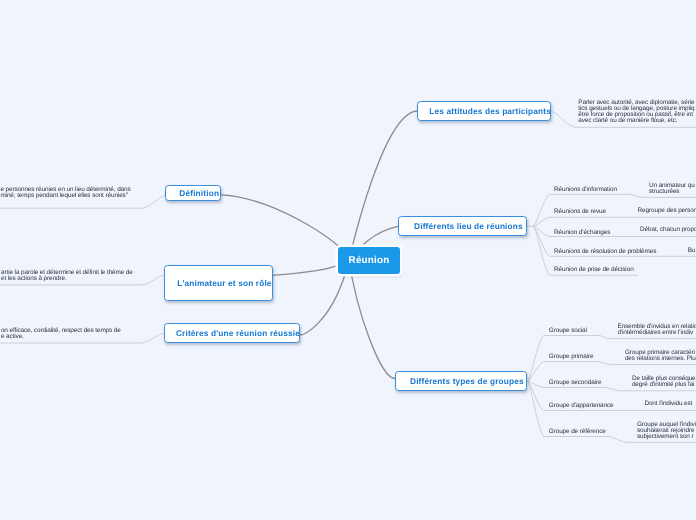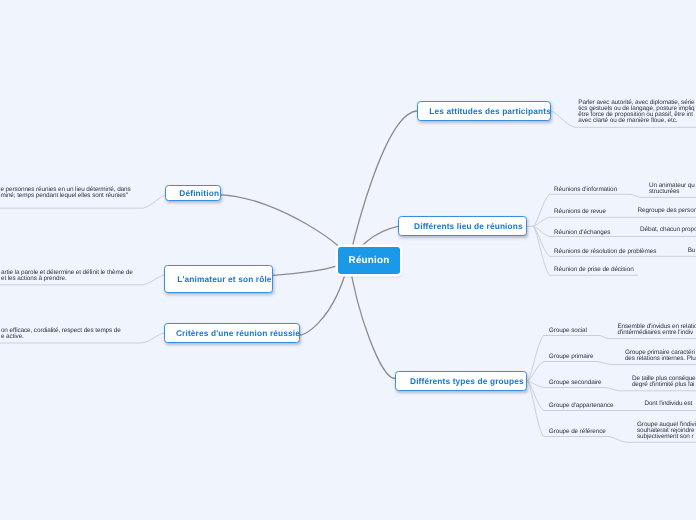--- a/index.html
+++ b/index.html
@@ -65,21 +65,21 @@
   </div>
 
   <div class="main-node" style="left:394.9px;top:371.1px;width:132px;height:19.7px;">
     <span>Différents types de groupes</span>
   </div>
 
   <div class="main-node" style="left:165.4px;top:185.2px;width:55.7px;height:16px;">
     <span>Définition</span>
   </div>
 
-  <div class="main-node" style="left:164.2px;top:265.1px;width:108.5px;height:28px;">
+  <div class="main-node" style="left:164.2px;top:265.1px;width:108.5px;height:36px;">
     <span>L'animateur et son rôle</span>
   </div>
 
   <div class="main-node" style="left:164px;top:322.8px;width:136px;height:20.2px;">
     <span>Critères d'une réunion réussie</span>
   </div>
 
   <div class="leaf" style="left:578.3px;top:99.8px;">Parler avec autorité, avec diplomatie, série
 tics gestuels ou de langage, posture impliq
 être force de proposition ou passif, être int

